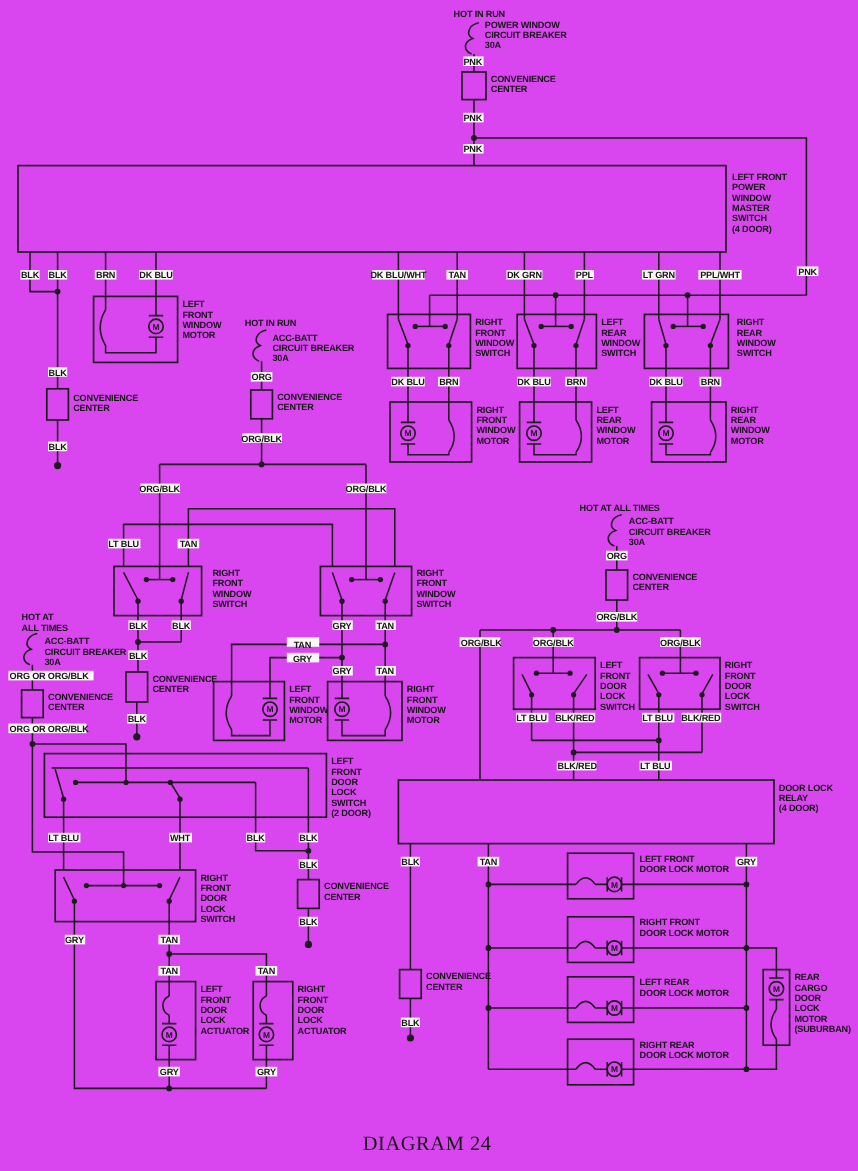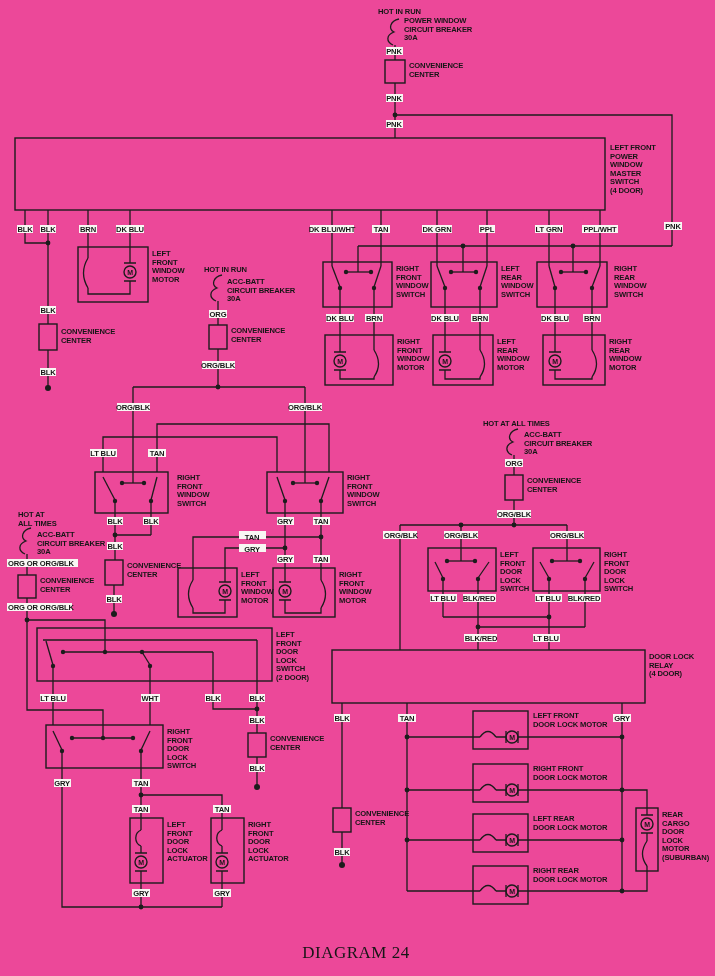--- a/index.html
+++ b/index.html
@@ -1,16 +1,16 @@
 <!DOCTYPE html>
 <html><head>
 <meta charset="utf-8">
 <style>
   html,body{margin:0;padding:0;background:#e8e8e8;}
-  #page{width:715px;height:976px;background:#ec4899;position:relative;margin:0 auto;}
+  #page{width:715px;height:976px;background:#d946ef;position:relative;margin:0 auto;}
   svg{display:block;}
   .w{stroke:#1c1c1c;stroke-width:1.3;fill:none;}
   .bx{stroke:#1c1c1c;stroke-width:1.4;fill:none;}
   .dot{fill:#1c1c1c;}
   .lbg{fill:#f8f7f3;}
   text{font-family:"Liberation Sans","DejaVu Sans",sans-serif;font-size:7.6px;font-weight:bold;fill:#161616;letter-spacing:-0.15px;}
   .mid{text-anchor:middle;}
   .ttl{font-family:"Liberation Serif","DejaVu Serif",serif;font-size:17px;font-weight:normal;letter-spacing:0.5px;}
   .mlb{font-size:7px;}
 </style>

